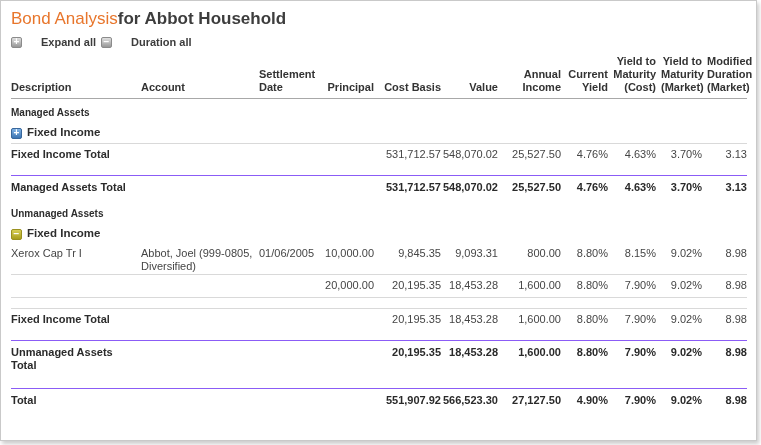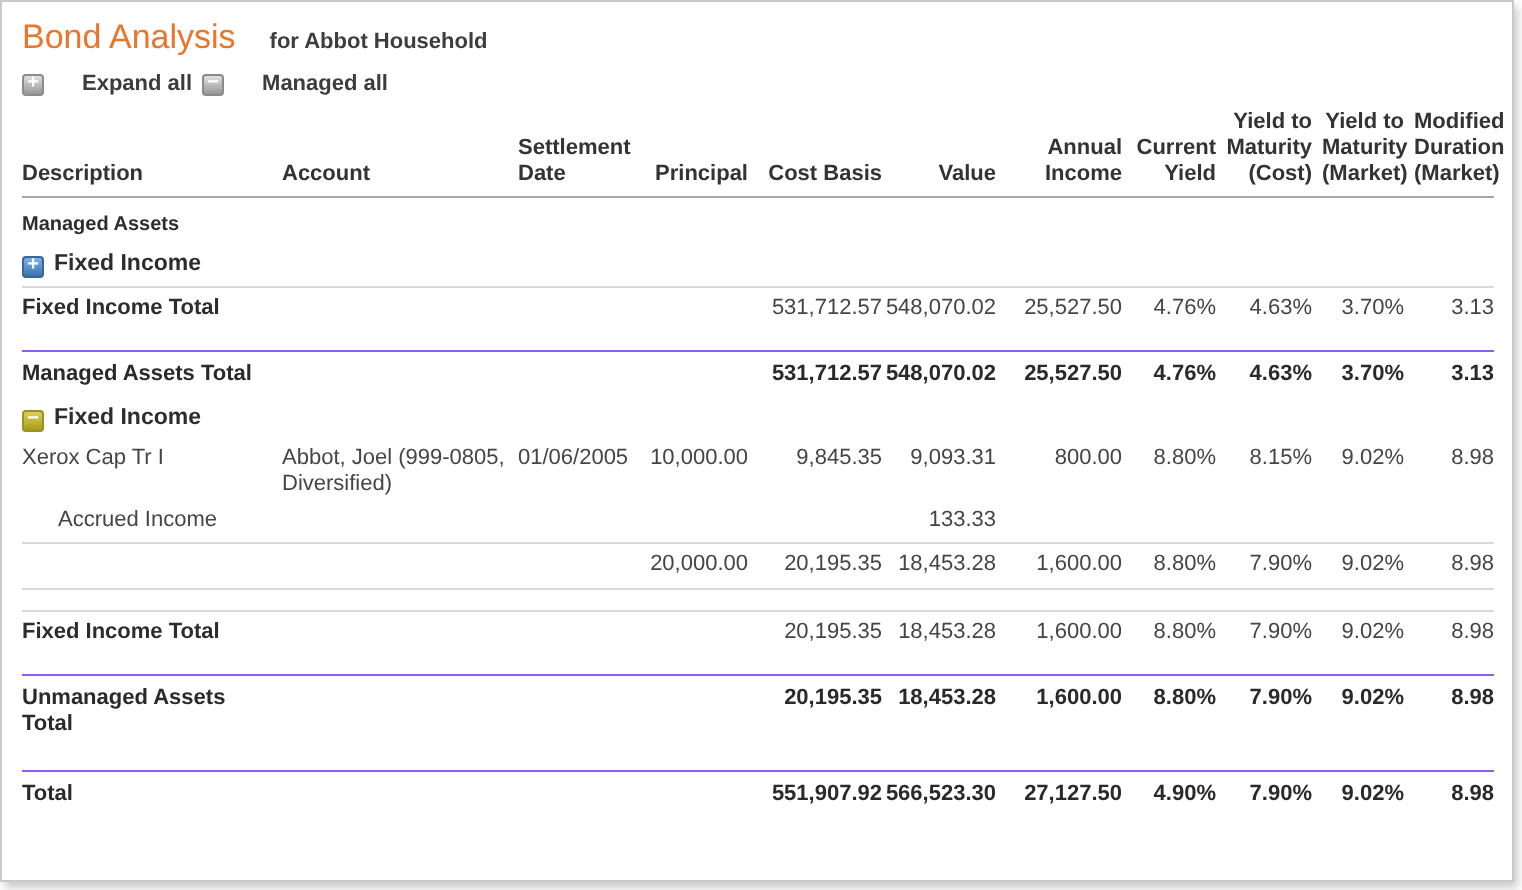--- a/index.html
+++ b/index.html
@@ -1,21 +1,21 @@
 <!DOCTYPE html>
 <html><head>
 <meta charset="utf-8">
 <style>
   html,body{margin:0;padding:0;background:#fff;font-family:"Liberation Sans",sans-serif;}
   .page{position:absolute;top:0;left:0;width:757px;height:441px;border:1px solid #c9c9c9;
         box-shadow:2px 3px 4px rgba(0,0,0,.20);background:#fff;box-sizing:border-box;
         padding:8px 12px 0 10px;overflow:hidden;}
   .title-row{display:flex;align-items:baseline;height:20px;}
   .title{font-size:17px;color:#e8762c;}
-  .subtitle{font-size:11px;font-weight:bold;color:#3d3d3d;margin-left:17px;}
+  .subtitle{font-size:17px;font-weight:bold;color:#3d3d3d;margin-left:0;}
   .toolbar{margin-top:6px;height:14px;font-size:11px;font-weight:bold;color:#3c3c3c;
            display:flex;align-items:center;}
   .tool-btn{display:inline-flex;align-items:center;cursor:pointer;margin-right:5px;}
   .icon-btn{width:11px;height:11px;border-radius:2px;display:inline-flex;align-items:center;
             justify-content:center;color:#fff;font-size:10px;line-height:10px;font-weight:bold;
             box-sizing:border-box;flex:0 0 11px;}
   .icon-gray{background:linear-gradient(#e0e0e0,#979797);border:1px solid #8b8b8b;}
   .icon-blue{background:linear-gradient(#7fb2e5,#3c74b1);border:1px solid #38679c;}
   .icon-yellow{background:linear-gradient(#d8cf55,#a89e1c);border:1px solid #9a9120;}
   .tool-btn .lbl{margin-left:19px;}
@@ -46,21 +46,21 @@
     <span class="subtitle">for Abbot Household</span>
   </div>
 
   <div class="toolbar">
     <span class="tool-btn">
       <span class="icon-btn icon-gray">+</span>
       <span class="lbl">Expand all</span>
     </span>
     <span class="tool-btn">
       <span class="icon-btn icon-gray">−</span>
-      <span class="lbl">Managed all</span>
+      <span class="lbl">Duration all</span>
     </span>
   </div>
 
   <table>
     <colgroup>
         <col style="width: 130px;">
         <col style="width: 118px;">
         <col style="width: 58px;">
         <col style="width: 57px;">
         <col style="width: 67px;">
@@ -115,49 +115,39 @@
           <td class="al"></td>
           <td class="ar"></td>
           <td class="ar">531,712.57</td>
           <td class="ar">548,070.02</td>
           <td class="ar">25,527.50</td>
           <td class="ar">4.76%</td>
           <td class="ar">4.63%</td>
           <td class="ar">3.70%</td>
           <td class="ar">3.13</td>
         </tr>
+        <tr class="row-section">
+          <td class="al" colspan="11">Unmanaged Assets</td>
+        </tr>
         <tr class="row-group">
           <td colspan="11" class="al"><span class="icon-btn icon-yellow">−</span><span class="group-label">Fixed Income</span></td>
         </tr>
         <tr class="row-item">
           <td class="al cell-description">Xerox Cap Tr I</td>
           <td class="al">Abbot, Joel (999-0805, Diversified)</td>
           <td class="al">01/06/2005</td>
           <td class="ar">10,000.00</td>
           <td class="ar">9,845.35</td>
           <td class="ar">9,093.31</td>
           <td class="ar">800.00</td>
           <td class="ar">8.80%</td>
           <td class="ar">8.15%</td>
           <td class="ar">9.02%</td>
           <td class="ar">8.98</td>
         </tr>
-        <tr class="row-subitem">
-          <td class="al cell-description">Accrued Income</td>
-          <td class="al"></td>
-          <td class="al"></td>
-          <td class="ar"></td>
-          <td class="ar"></td>
-          <td class="ar">133.33</td>
-          <td class="ar"></td>
-          <td class="ar"></td>
-          <td class="ar"></td>
-          <td class="ar"></td>
-          <td class="ar"></td>
-        </tr>
         <tr class="row-subtotal">
           <td class="al cell-description"></td>
           <td class="al"></td>
           <td class="al"></td>
           <td class="ar">20,000.00</td>
           <td class="ar">20,195.35</td>
           <td class="ar">18,453.28</td>
           <td class="ar">1,600.00</td>
           <td class="ar">8.80%</td>
           <td class="ar">7.90%</td>

